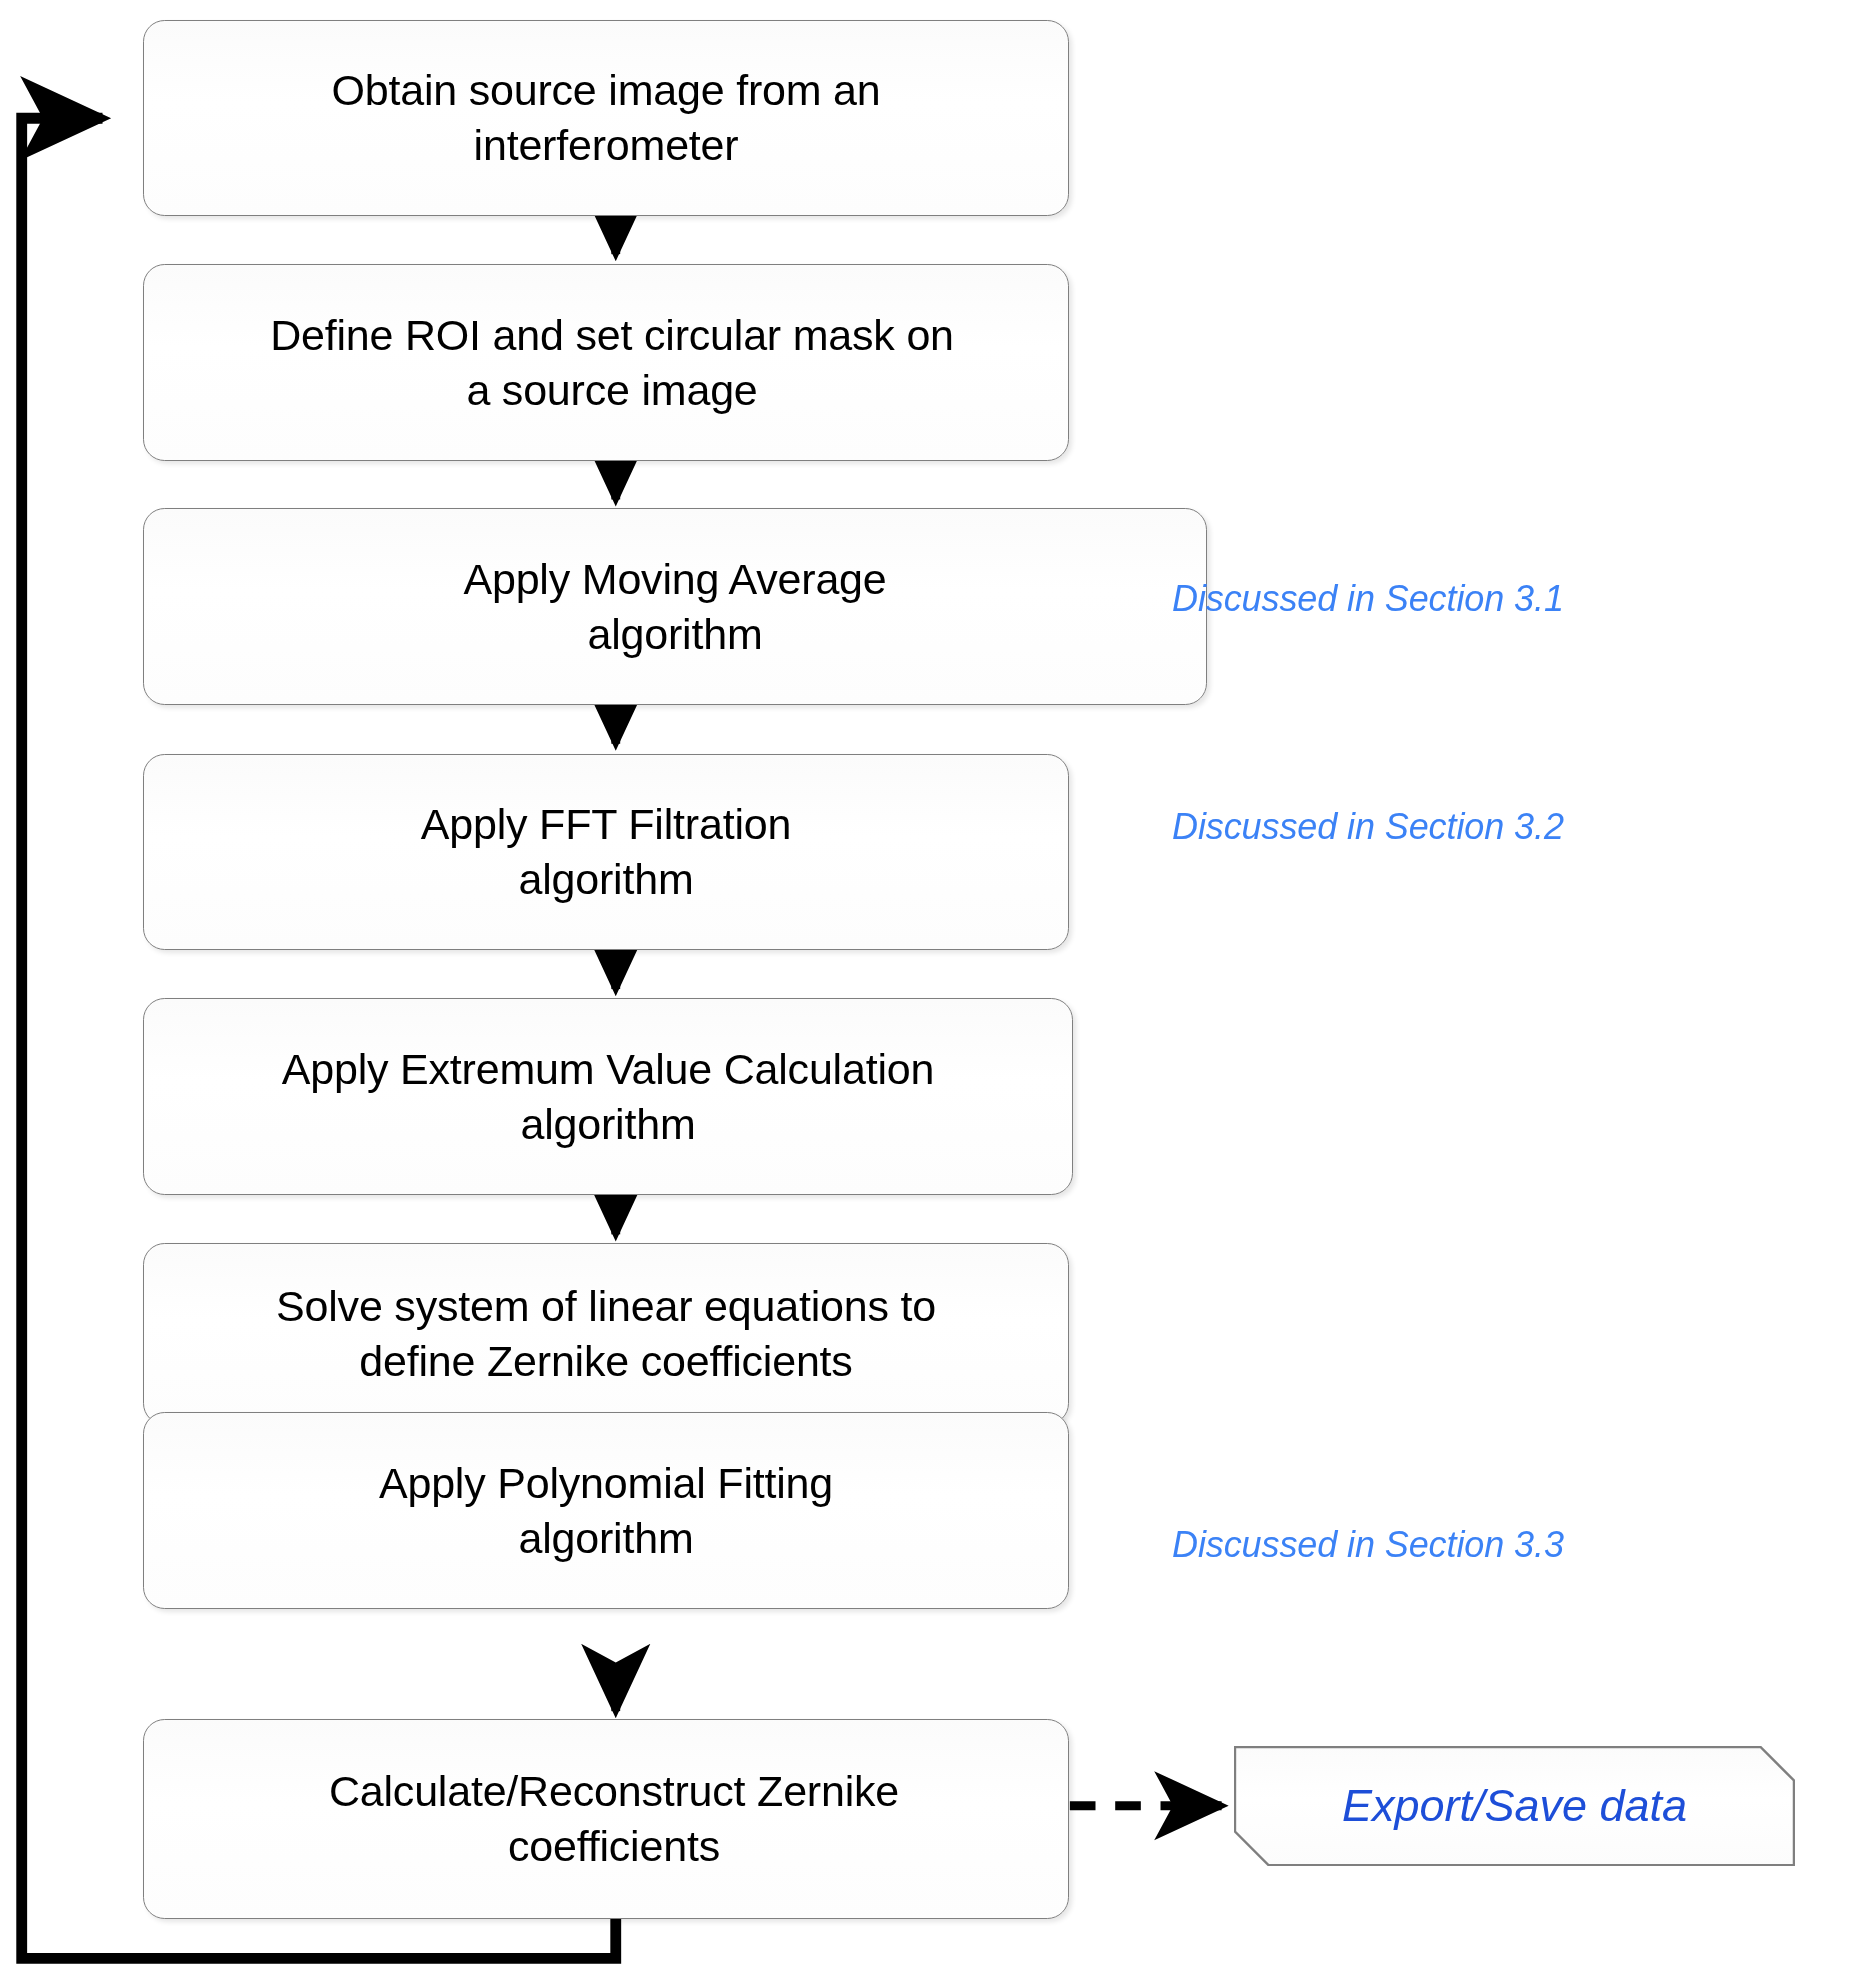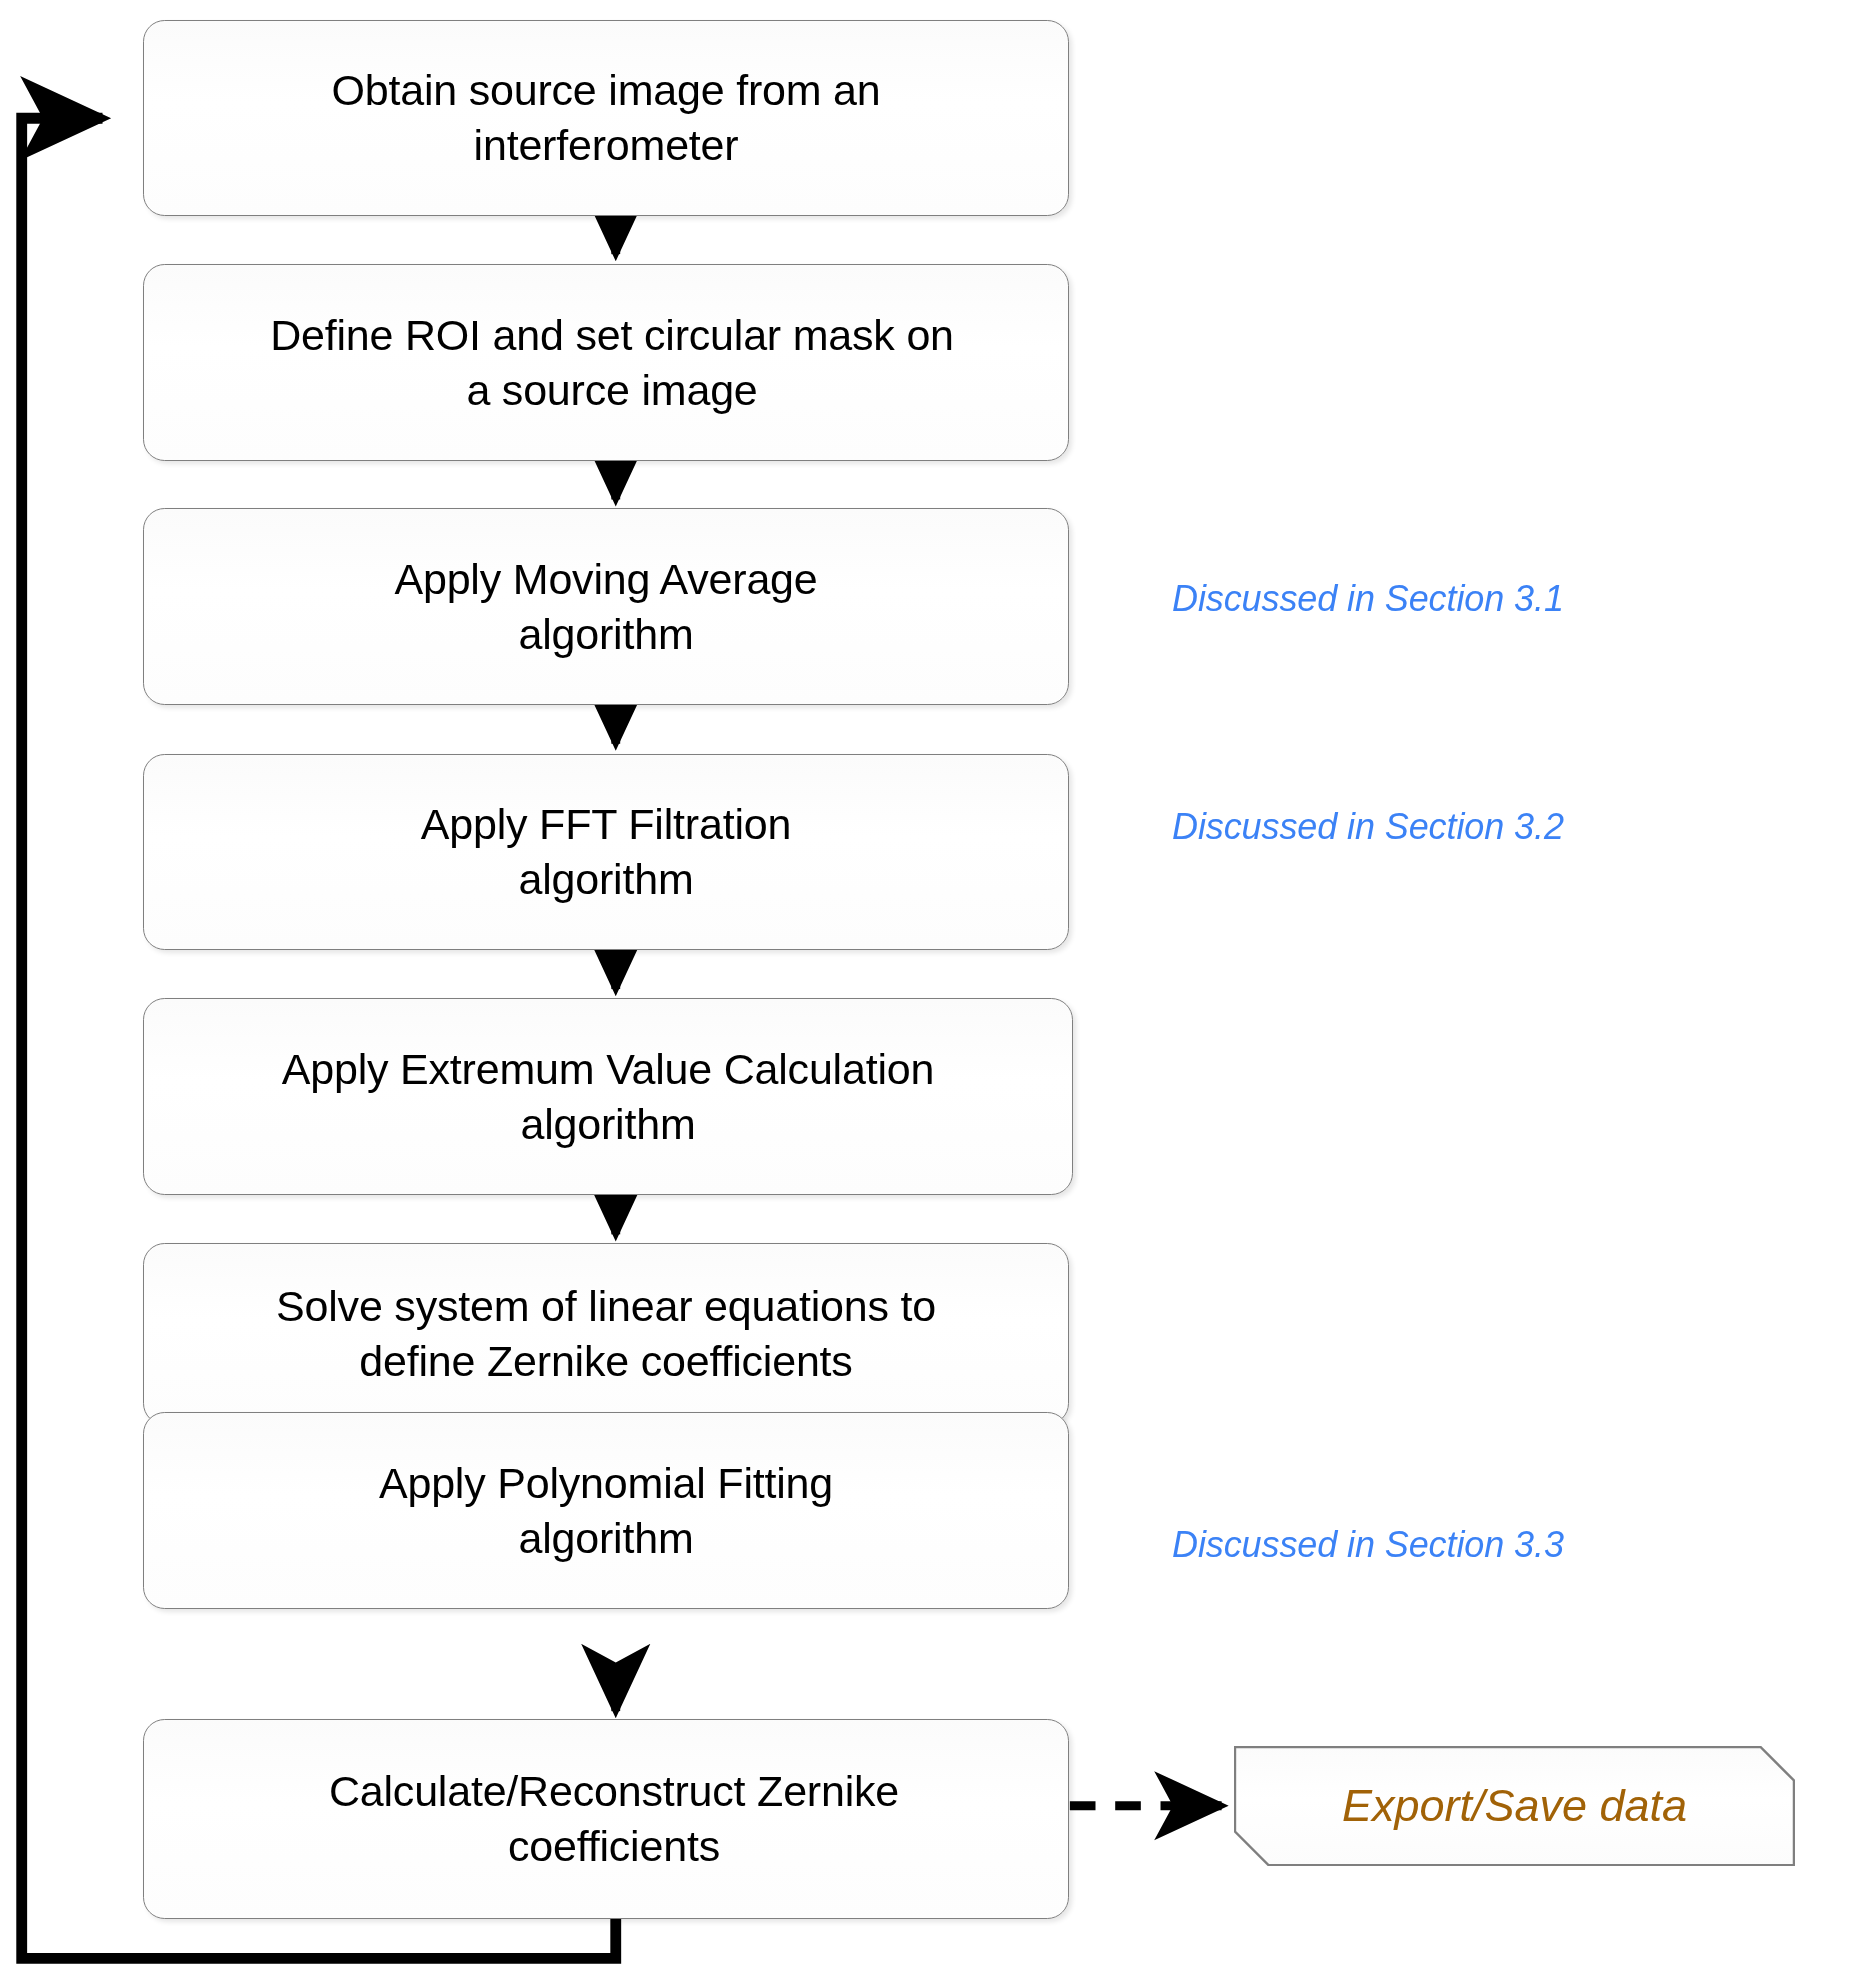--- a/index.html
+++ b/index.html
@@ -57,21 +57,21 @@
   }
   .data-shape-border {
     position: absolute;
     inset: 0;
     pointer-events: none;
   }
   .data-label {
     position: relative;
     font-size: 45px;
     font-style: italic;
-    color: #a16207;
+    color: #1d4ed8;
     letter-spacing: 0px;
     z-index: 2;
   }
 
   
   .note {
     position: absolute;
     font-size: 36px;
     font-style: italic;
     color: #3b82f6;
@@ -139,21 +139,21 @@
   <div class="proc" style="left:143px; top:19.7px; width:926px; height:196px;">
     <div class="proc-label">Obtain source image from an
 interferometer</div>
   </div>
 
   <div class="proc" style="left:143px; top:264px; width:926px; height:197px;padding-left:12px;">
     <div class="proc-label">Define ROI and set circular mask on
 a source image</div>
   </div>
 
-  <div class="proc" style="left:143px; top:508px; width:926px; height:197px;">
+  <div class="proc" style="left:143px; top:508px; width:1064px; height:197px;">
     <div class="proc-label">Apply Moving Average
 algorithm</div>
   </div>
 
   <div class="proc" style="left:143px; top:754px; width:926px; height:196px;">
     <div class="proc-label">Apply FFT Filtration
 algorithm</div>
   </div>
 
   <div class="proc" style="left:143px; top:998px; width:930px; height:197px;">

